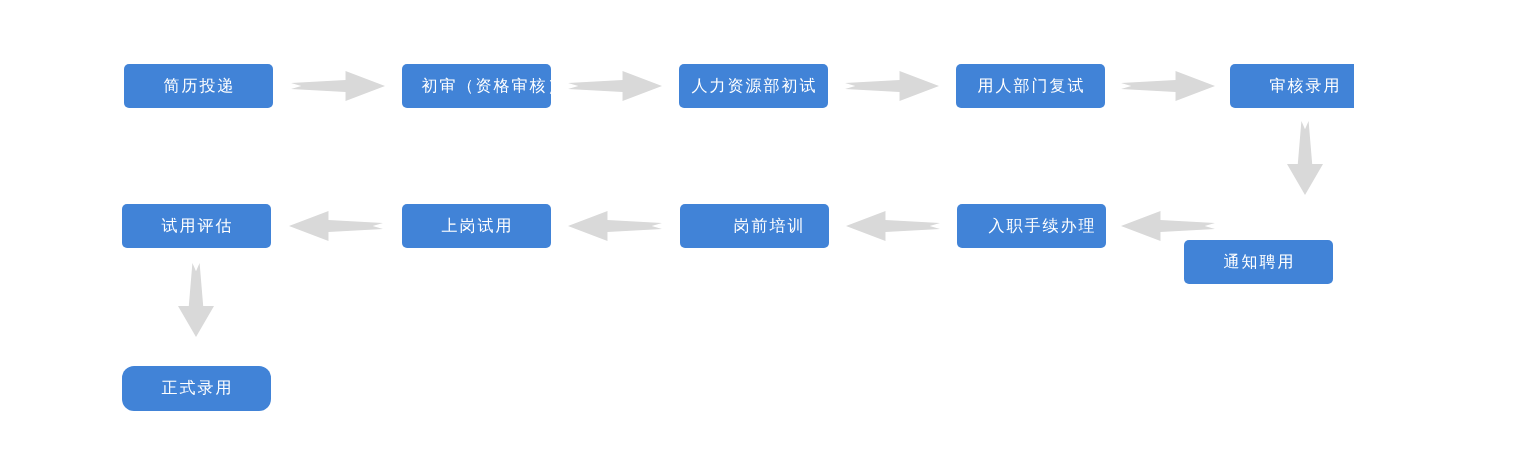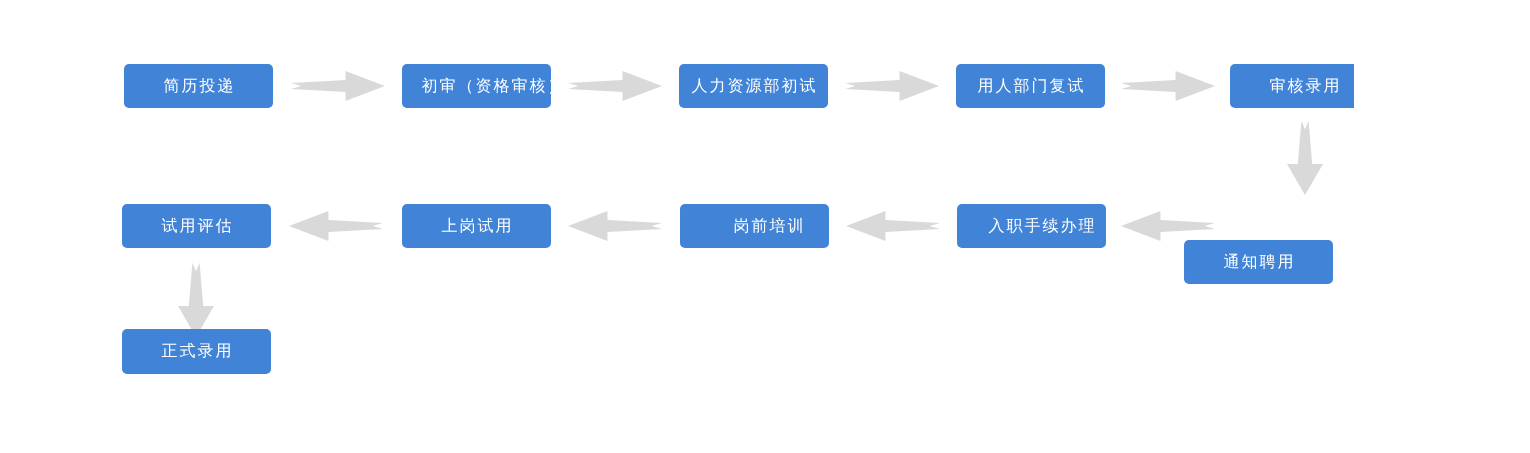--- a/index.html
+++ b/index.html
@@ -106,15 +106,15 @@
         <polygon points="0,16 58,12 58,0 100,20 58,40 58,28 0,24 11,20"></polygon>
       </svg>
   </div>
 
   <div class="arrow arrow-v" style="left:178px; top:263px;">
     <svg viewBox="0 0 40 100" preserveAspectRatio="none" fill="currentColor">
         <polygon points="16,0 12,58 0,58 20,100 40,58 28,58 24,0 20,11"></polygon>
       </svg>
   </div>
 
-  <div class="node" style="left:122px; top:329px; height:45px;">正式录用</div>
+  <div class="node" style="left:122px; top:366px; height:45px;border-radius:12px;">正式录用</div>
 
 </div>
 
 </body></html>

